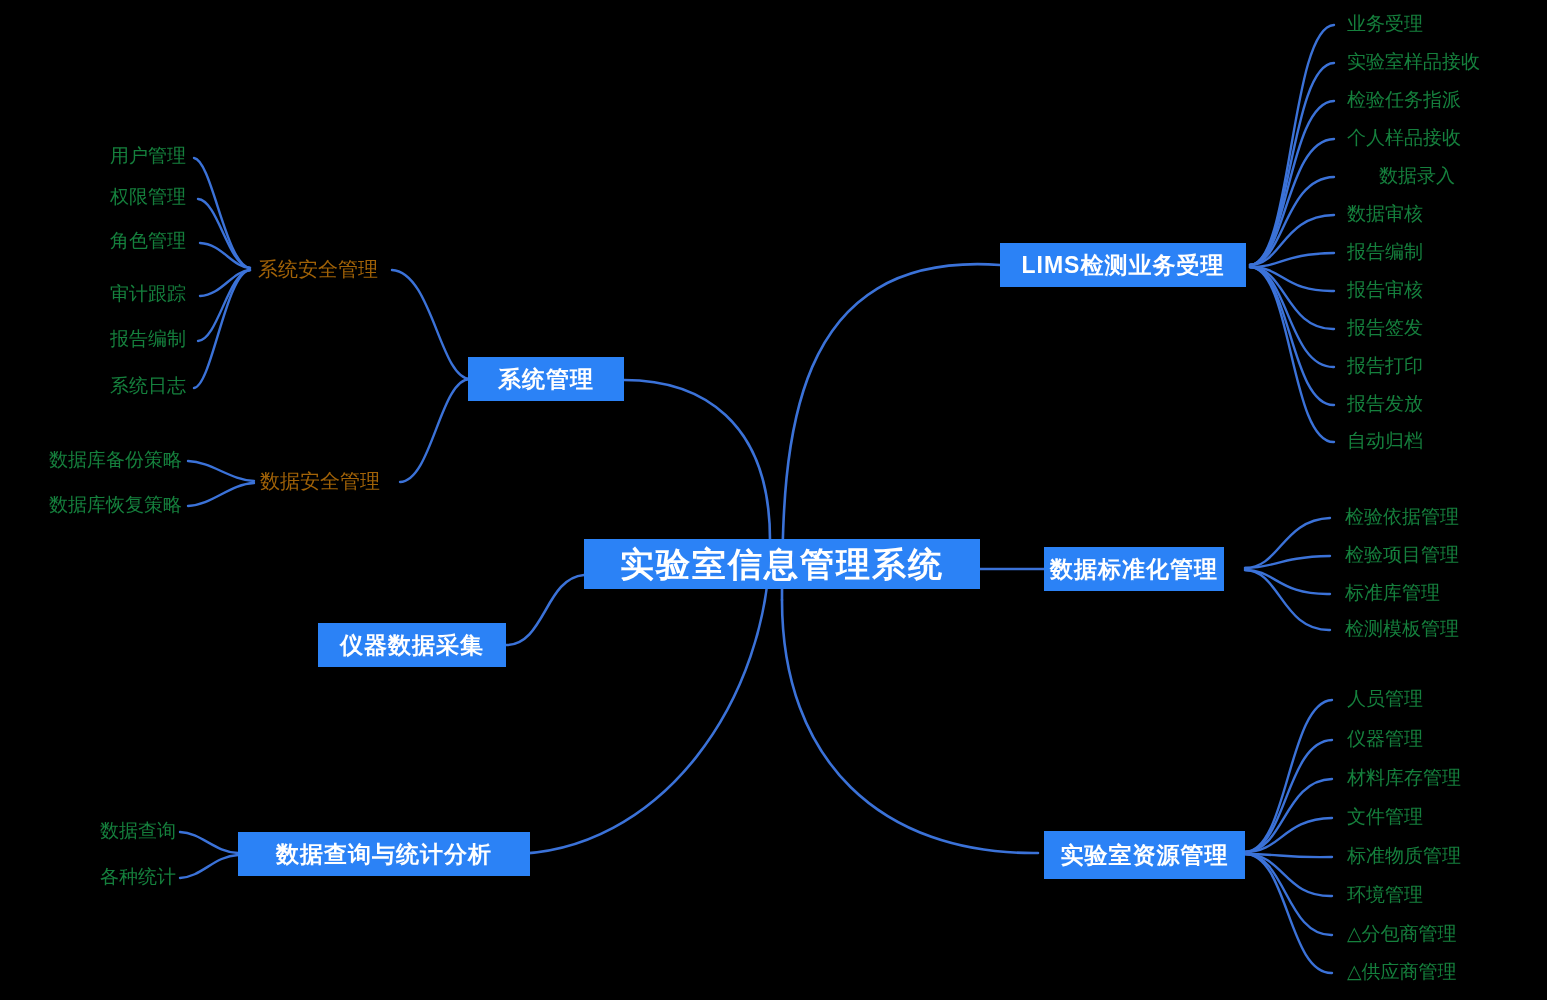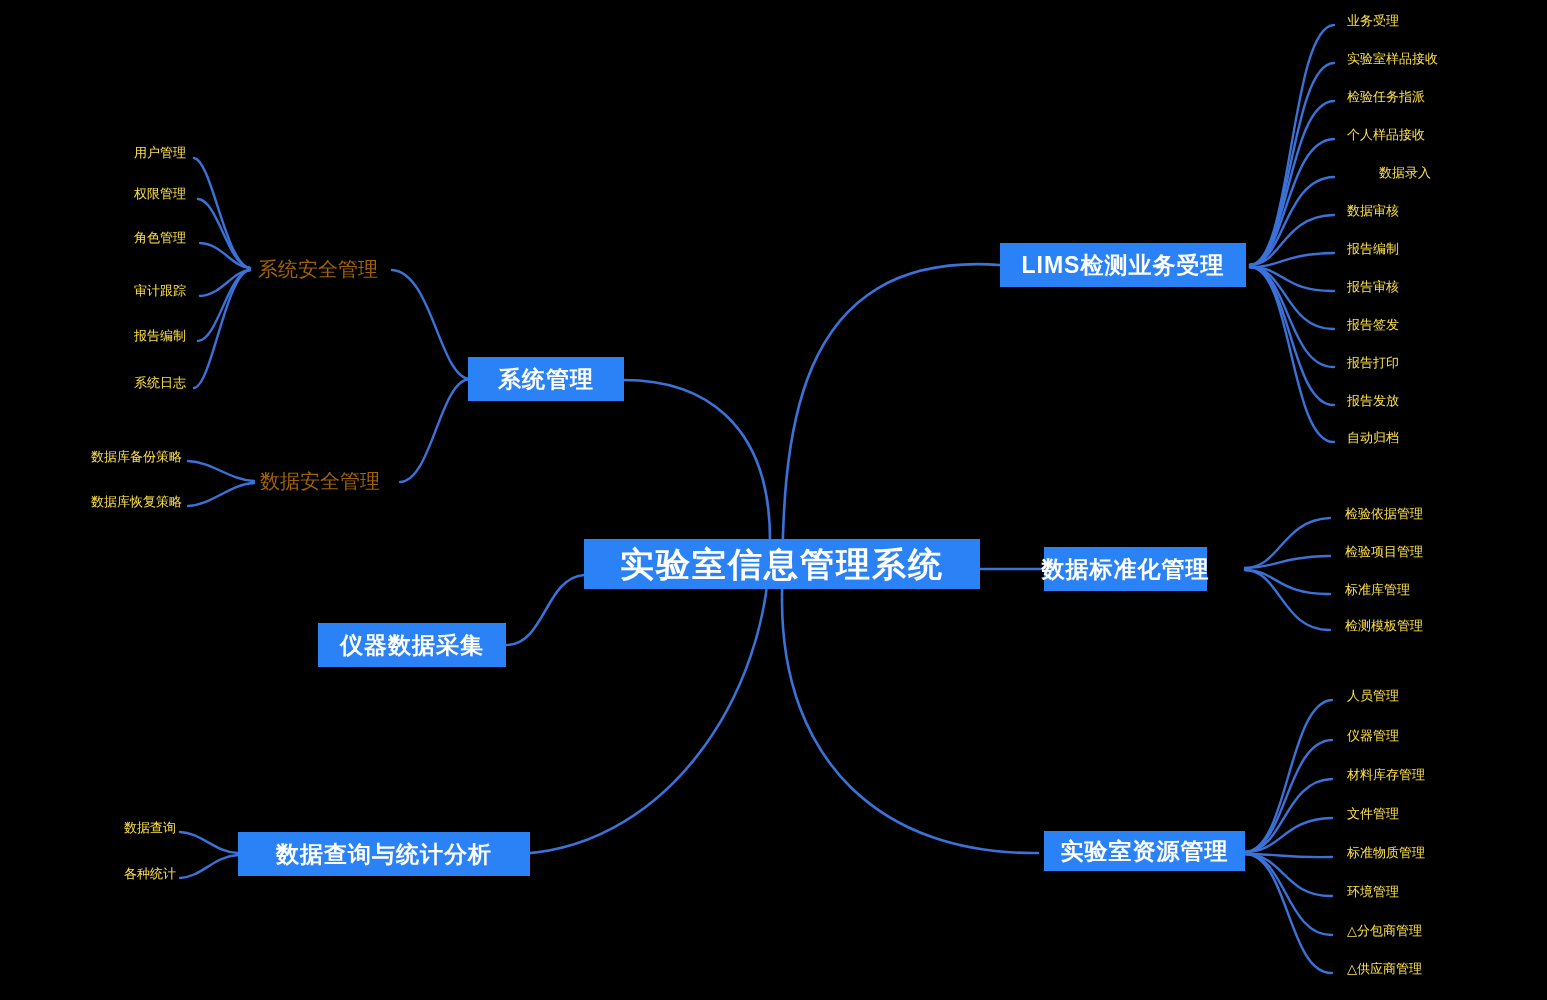--- a/index.html
+++ b/index.html
@@ -48,22 +48,22 @@
     padding: 0 16px;
   }
   
   .txt-mid {
     color: #a16207;
     font-size: 20px;
     font-weight: normal;
   }
   
   .leaf {
-    color: #fde047;
-    font-size: 13px;
+    color: #15803d;
+    font-size: 19px;
     font-weight: normal;
   }
   .leaf.right { text-align: left; }
   .leaf.left  { text-align: right; }
 </style>
 </head>
 <body>
 
 <div id="canvas">
 
@@ -215,37 +215,37 @@
   <div class="node leaf right" style="left:1347px; top:356px;">
     <span>报告打印</span>
   </div>
   <div class="node leaf right" style="left:1347px; top:394px;">
     <span>报告发放</span>
   </div>
   <div class="node leaf right" style="left:1347px; top:431px;">
     <span>自动归档</span>
   </div>
 
-  <div class="node box branch" style="left:1044px; top:547px; width:163px; height:44px;">
+  <div class="node box branch" style="left:1044px; top:547px; width:180px; height:44px;">
     <span>数据标准化管理</span>
   </div>
   <div class="node leaf right" style="left:1345px; top:507px;">
     <span>检验依据管理</span>
   </div>
   <div class="node leaf right" style="left:1345px; top:545px;">
     <span>检验项目管理</span>
   </div>
   <div class="node leaf right" style="left:1345px; top:583px;">
     <span>标准库管理</span>
   </div>
   <div class="node leaf right" style="left:1345px; top:619px;">
     <span>检测模板管理</span>
   </div>
 
-  <div class="node box branch" style="left:1044px; top:831px; width:201px; height:40px;">
+  <div class="node box branch" style="left:1044px; top:831px; width:201px; height:48px;">
     <span>实验室资源管理</span>
   </div>
   <div class="node leaf right" style="left:1347px; top:689px;">
     <span>人员管理</span>
   </div>
   <div class="node leaf right" style="left:1347px; top:729px;">
     <span>仪器管理</span>
   </div>
   <div class="node leaf right" style="left:1347px; top:768px;">
     <span>材料库存管理</span>

